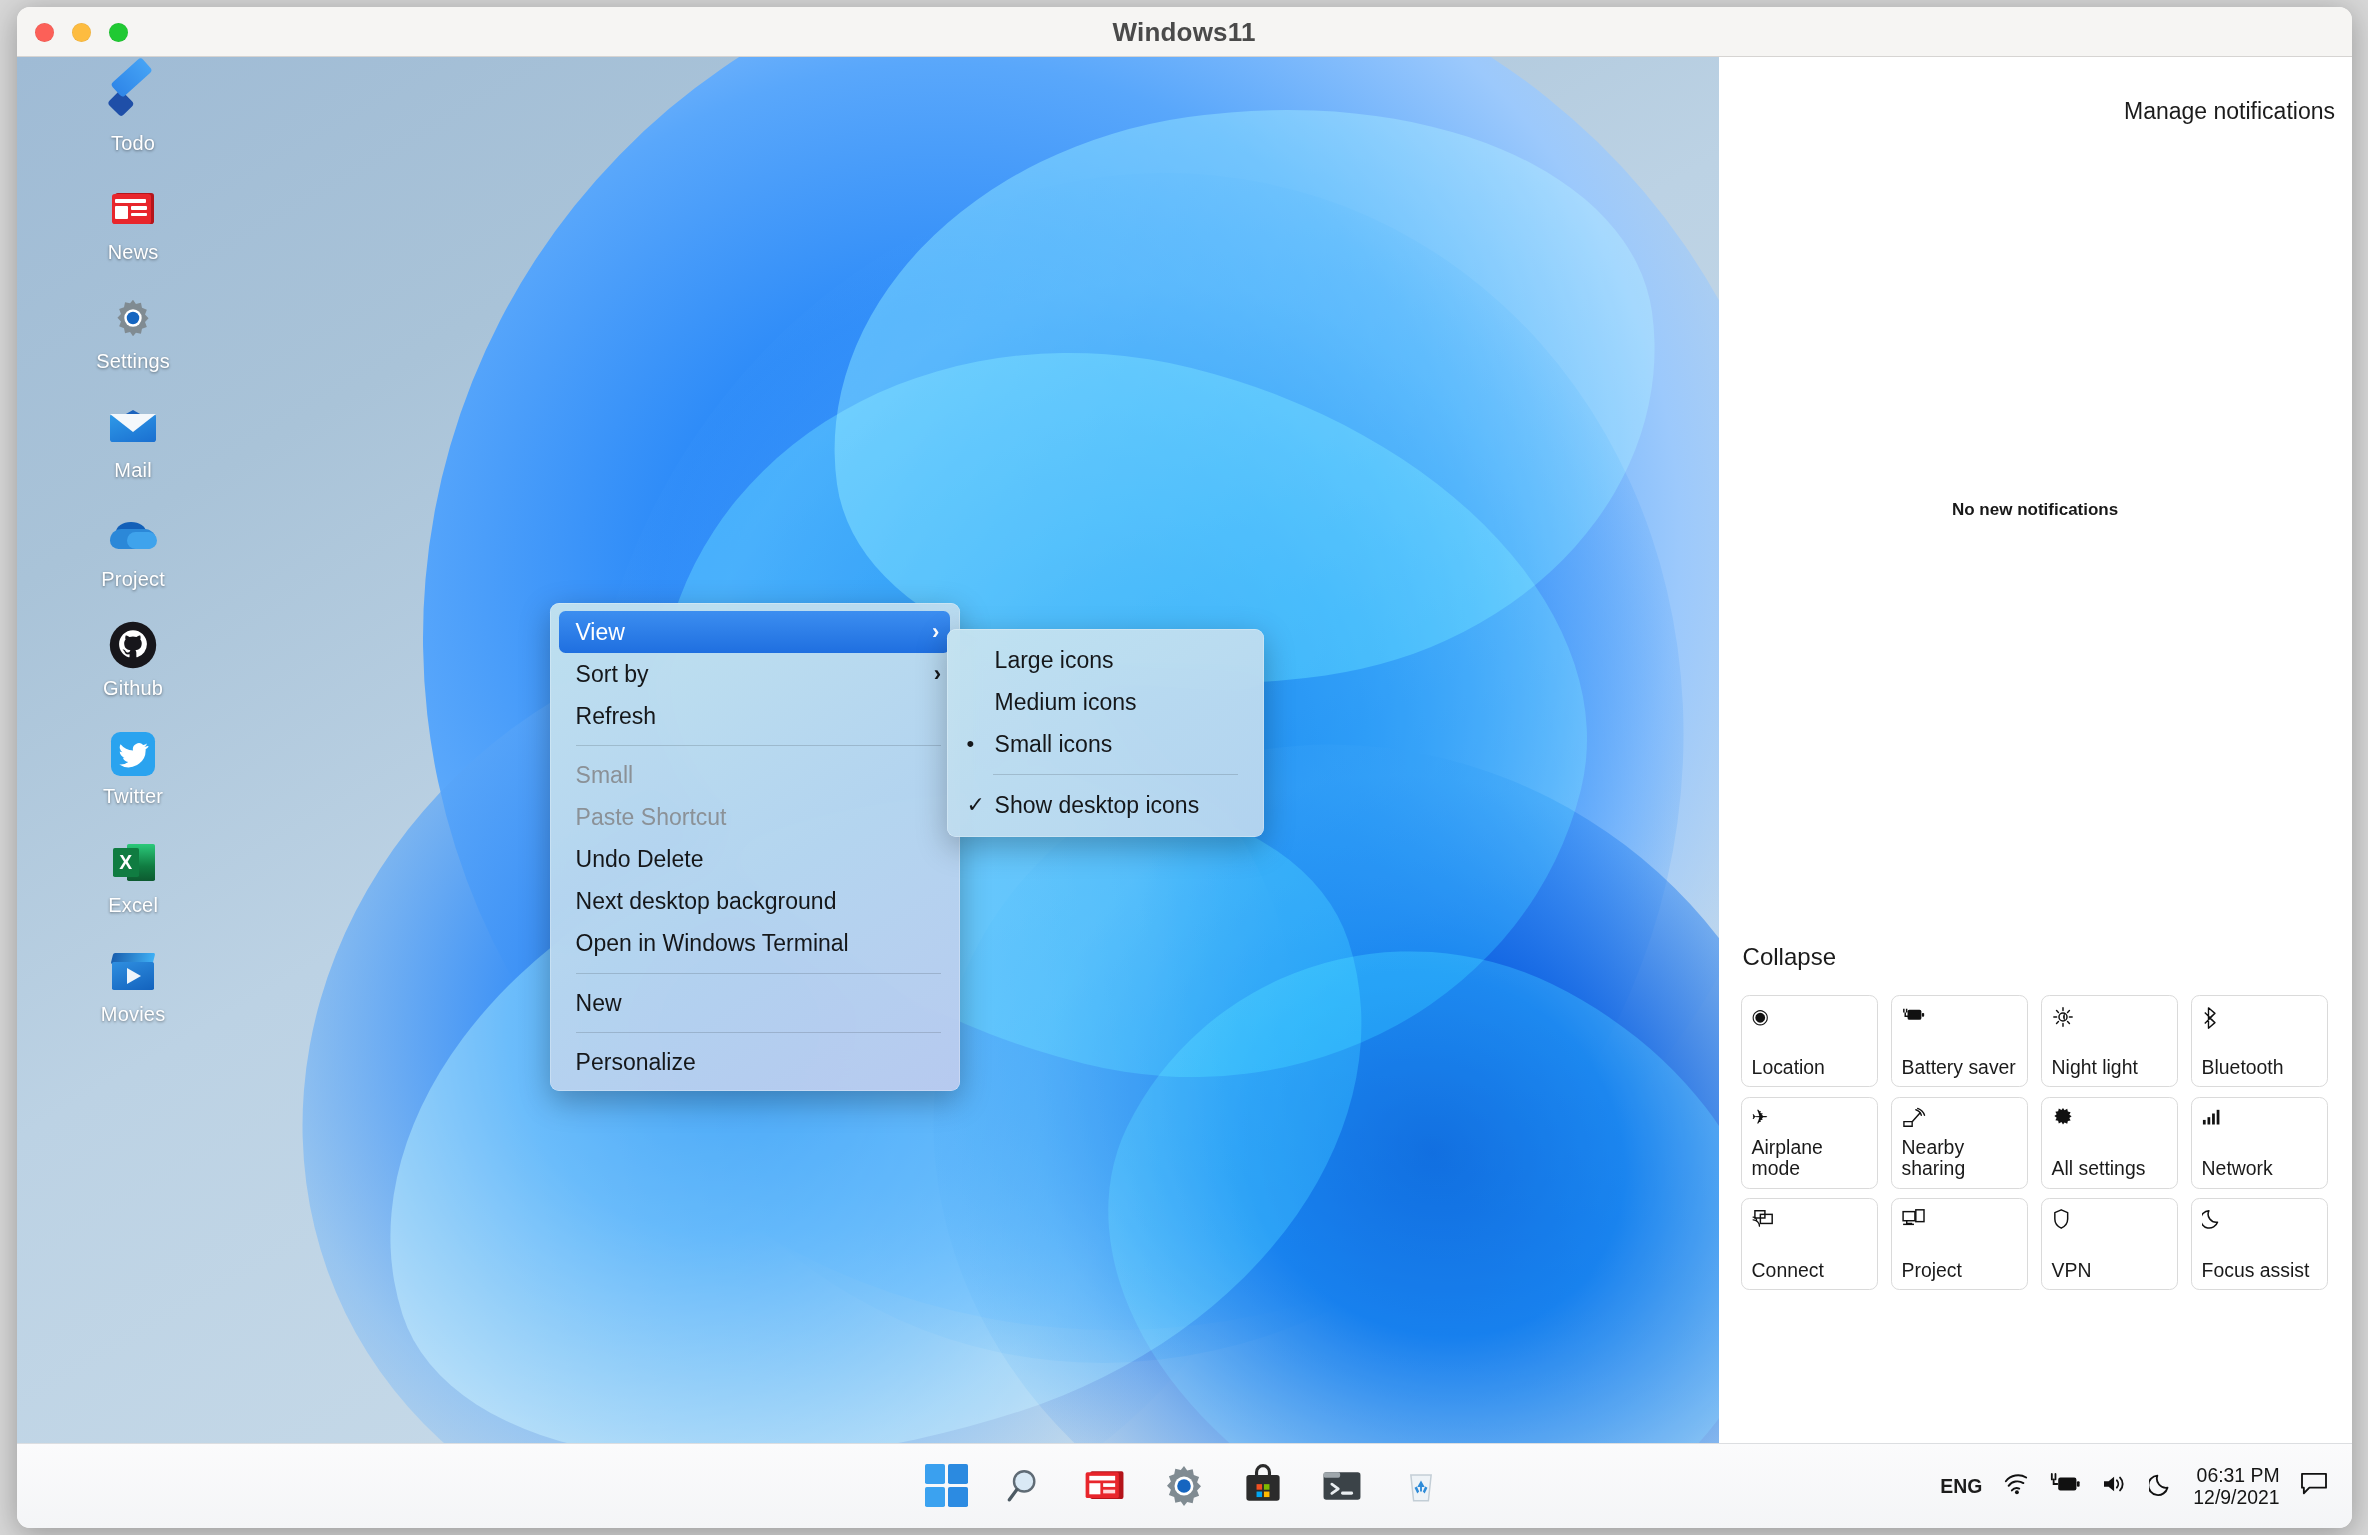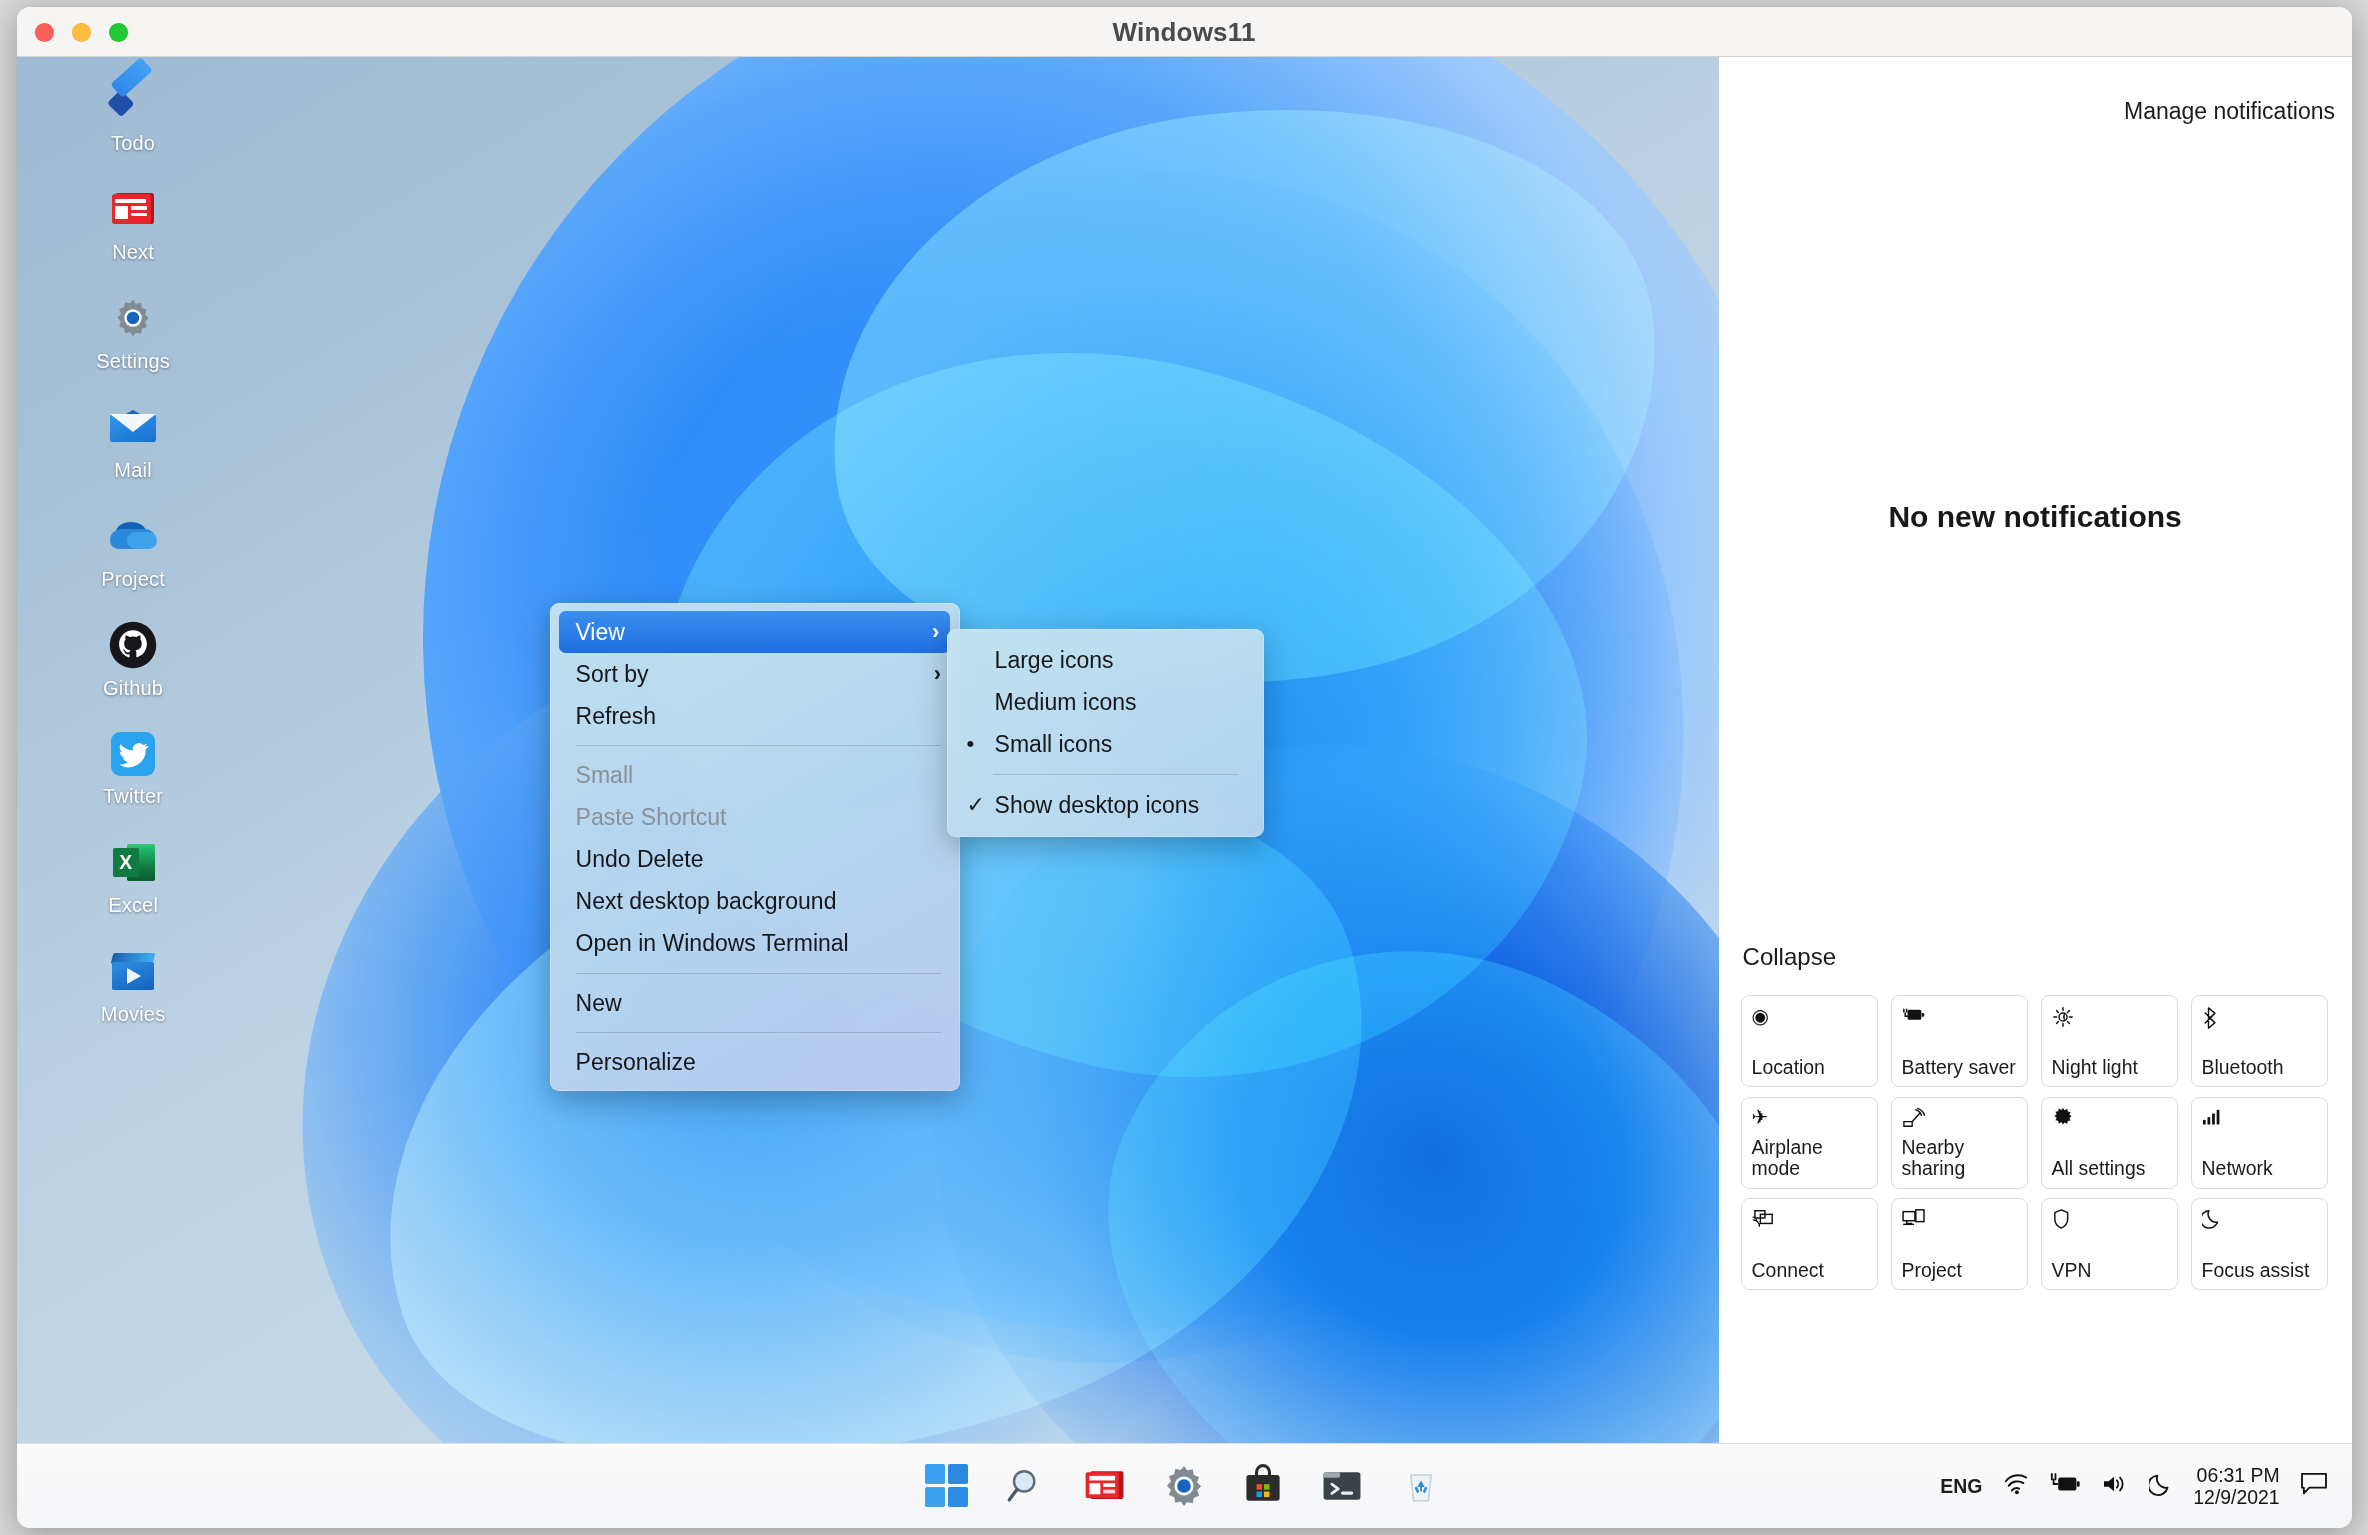--- a/index.html
+++ b/index.html
@@ -201,21 +201,21 @@
     width: 633px; height: 1386px;
     background: #ffffff;
     z-index: 30;
   }
   #manage-notifications {
     position: absolute; right: 16.6px; top: 41px;
     font-size: 23px; color: #1b1b1b; cursor: pointer;
   }
   #no-new-notifications {
     position: absolute; left: 0; top: 443px; width: 100%;
-    text-align: center; font-size: 30px; font-weight: bold; color: #181818;
+    text-align: center; font-size: 17px; font-weight: bold; color: #181818;
   }
   #collapse-label {
     position: absolute; left: 24px; top: 886px;
     font-size: 24px; color: #1b1b1b; cursor: pointer;
   }
   #tiles {
     position: absolute; left: 22px; top: 938px;
     width: 591px;
     display: grid; grid-template-columns: repeat(4, 137px);
     grid-auto-rows: 92px; gap: 9.2px 13px;
@@ -306,21 +306,21 @@
 
         <div class="desk-icon">
           <span class="desk-glyph">
             <span class="ic-news-back"></span>
               <span class="ic-news-front"></span>
             <span class="ic-news-w1"></span>
               <span class="ic-news-w2"></span>
             <span class="ic-news-w3"></span>
               <span class="ic-news-w4"></span>
           </span>
-          <span class="desk-label">Next</span>
+          <span class="desk-label">News</span>
         </div>
 
         <div class="desk-icon">
           <span class="desk-glyph">
             <svg class="ic-gear" viewBox="0 0 48 48">
               <path fill="#808b92" d="M24 4l3.2 4.6 5.5-1.3 1.1 5.6 5.3 2-2 5.3 3.9 4.1-3.9 4.1 2 5.3-5.3 2-1.1 5.6-5.5-1.3L24 44l-3.2-4.6-5.5 1.3-1.1-5.6-5.3-2 2-5.3L7 23.7l3.9-4.1-2-5.3 5.3-2 1.1-5.6 5.5 1.3z"></path>
               <circle cx="24" cy="24" r="9.5" fill="#ffffff"></circle>
               <circle cx="24" cy="24" r="6.8" fill="#1565c0"></circle>
             </svg>
           </span>

